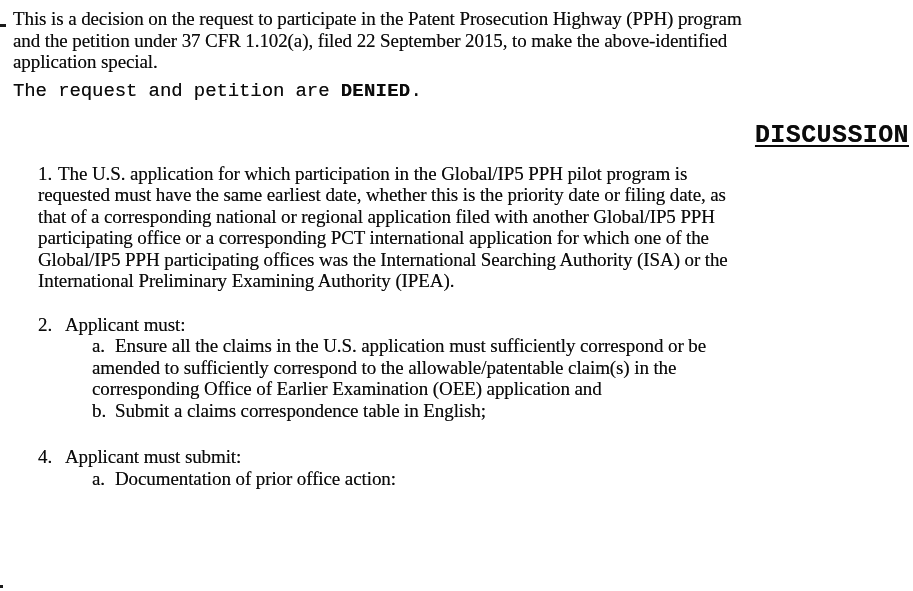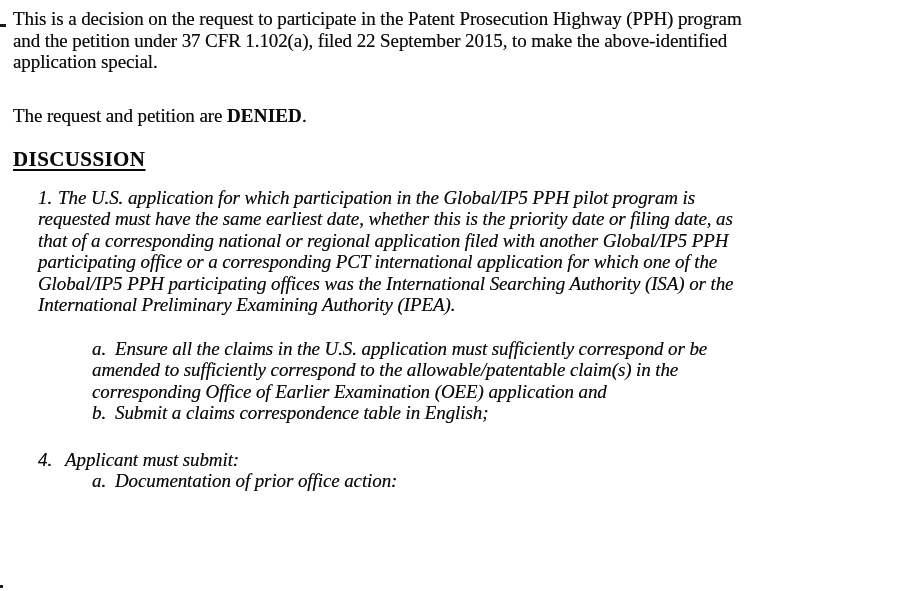--- a/index.html
+++ b/index.html
@@ -24,38 +24,38 @@
     font-size: 19px;
     line-height: 21.5px;
     letter-spacing: -0.1px;
     
     text-shadow: 0 0 0.5px rgba(0,0,0,0.55);
   }
   .para {
     margin: 0;
     white-space: pre-line;
   }
-  .decision-para { margin-top: 32px; }
+  .decision-para { margin-top: 8px; font-family: Liberation Mono, monospace; }
   .heading {
     margin: 23px 0 0 0;
-    text-align: left;
+    text-align: right;
     font-weight: bold;
-    font-size: 21px;
+    font-size: 25px;
     letter-spacing: 0.4px;
+    font-family: Liberation Mono, monospace;
   }
   .heading .underlined-heading {
     text-decoration: underline;
     text-decoration-thickness: 2px;
     text-underline-offset: 3px;
   }
   .grantable-para { margin-top: 23px; }
 
   .req-item {
     margin: 16px 0 0 25px; 
-    font-style: italic;
   }
   .req-item-1 { margin-top: 16px; }
   .req-item-2 { margin-top: 22px; }
   .req-item-3 { margin-top: 25px; }
   .req-item-4 { margin-top: 25px; }
 
   .req-num-tight {          
     margin-right: 6px;
   }
   .req-num {                
@@ -102,20 +102,21 @@
 
 
   <div class="req-item req-item-1"><span class="req-num-tight">1.</span><span class="req-text">The U.S. application for which participation in the Global/IP5 PPH pilot program is
 requested must have the same earliest date, whether this is the priority date or filing date, as
 that of a corresponding national or regional application filed with another Global/IP5 PPH
 participating office or a corresponding PCT international application for which one of the
 Global/IP5 PPH participating offices was the International Searching Authority (ISA) or the
 International Preliminary Examining Authority (IPEA).</span></div>
 
   <div class="req-item req-item-2">
+    <div><span class="req-num">2.</span><span class="req-text">Applicant must:</span></div>
     <div class="sub-item"><span class="sub-letter">a.</span><span class="req-text">Ensure all the claims in the U.S. application must sufficiently correspond or be
 amended to sufficiently correspond to the allowable/patentable claim(s) in the
 corresponding Office of Earlier Examination (OEE) application and</span></div>
     <div class="sub-item"><span class="sub-letter">b.</span><span class="req-text">Submit a claims correspondence table in English;</span></div>
   </div>
 
 
   <div class="req-item req-item-4">
     <div><span class="req-num">4.</span><span class="req-text">Applicant must submit:</span></div>
     <div class="sub-item"><span class="sub-letter">a.</span><span class="req-text">Documentation of prior office action:</span></div>

